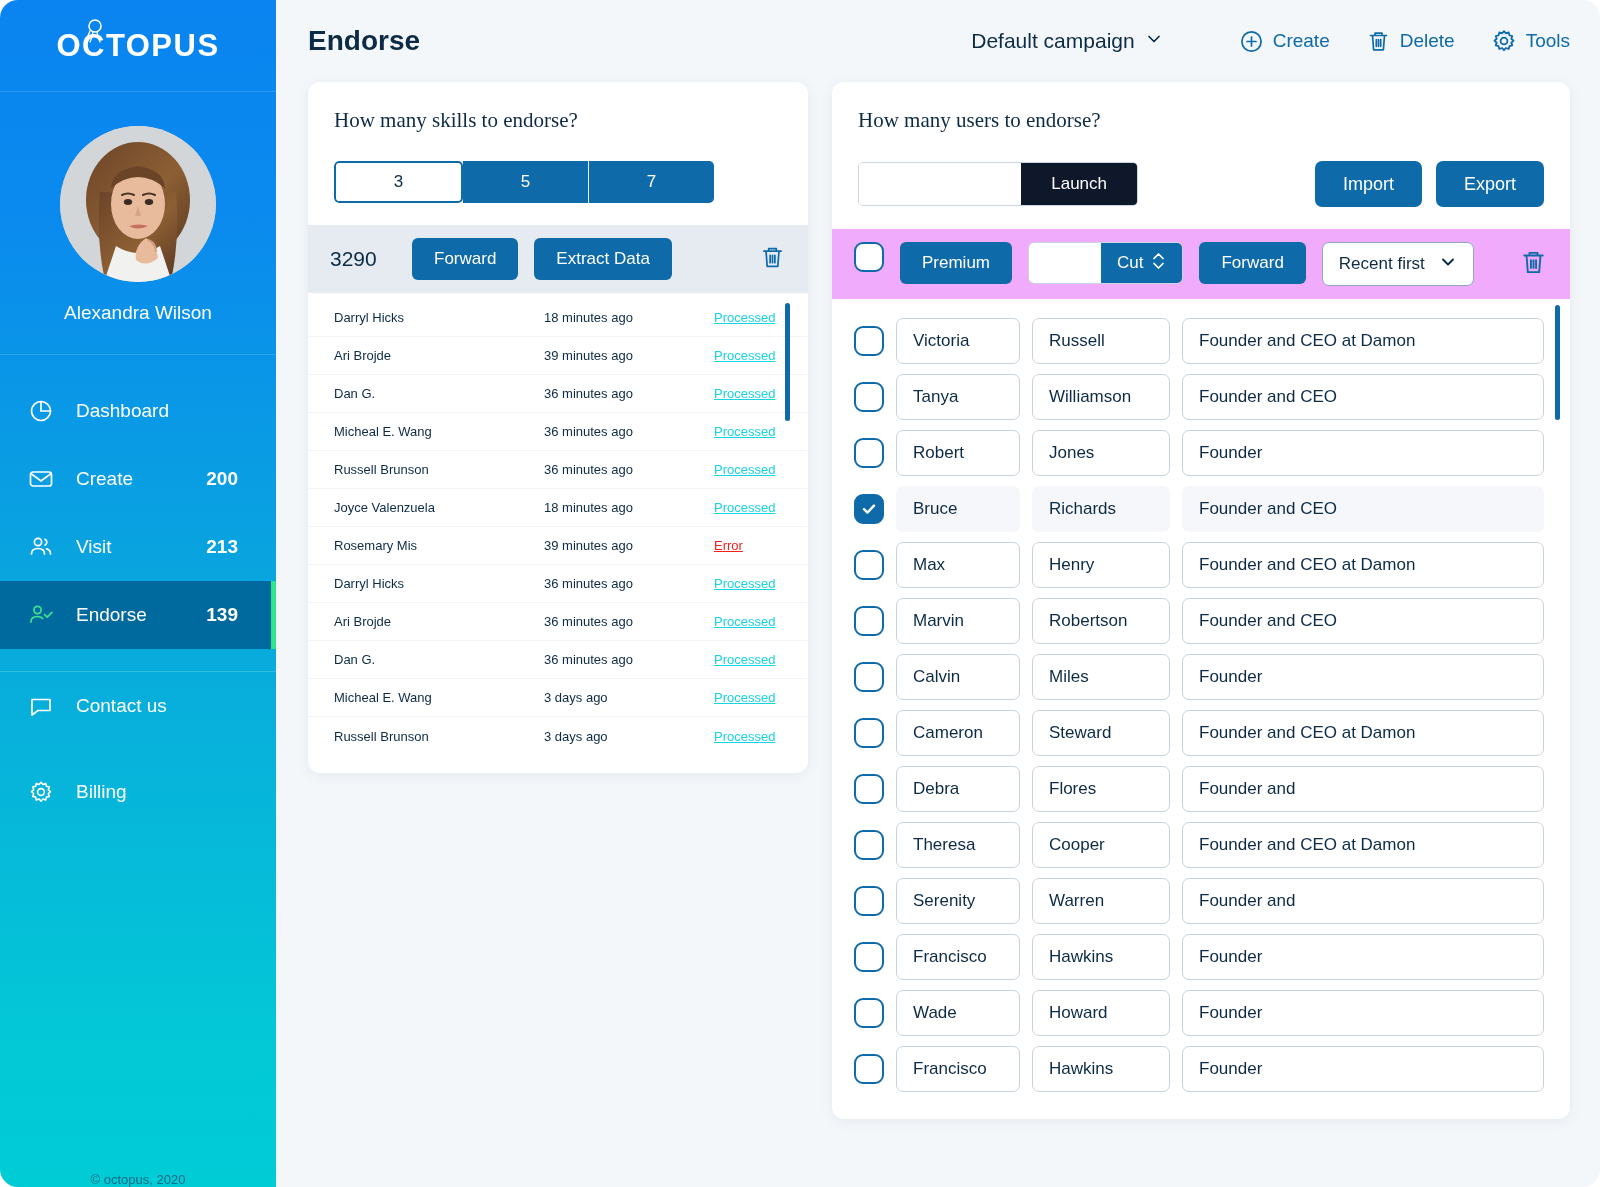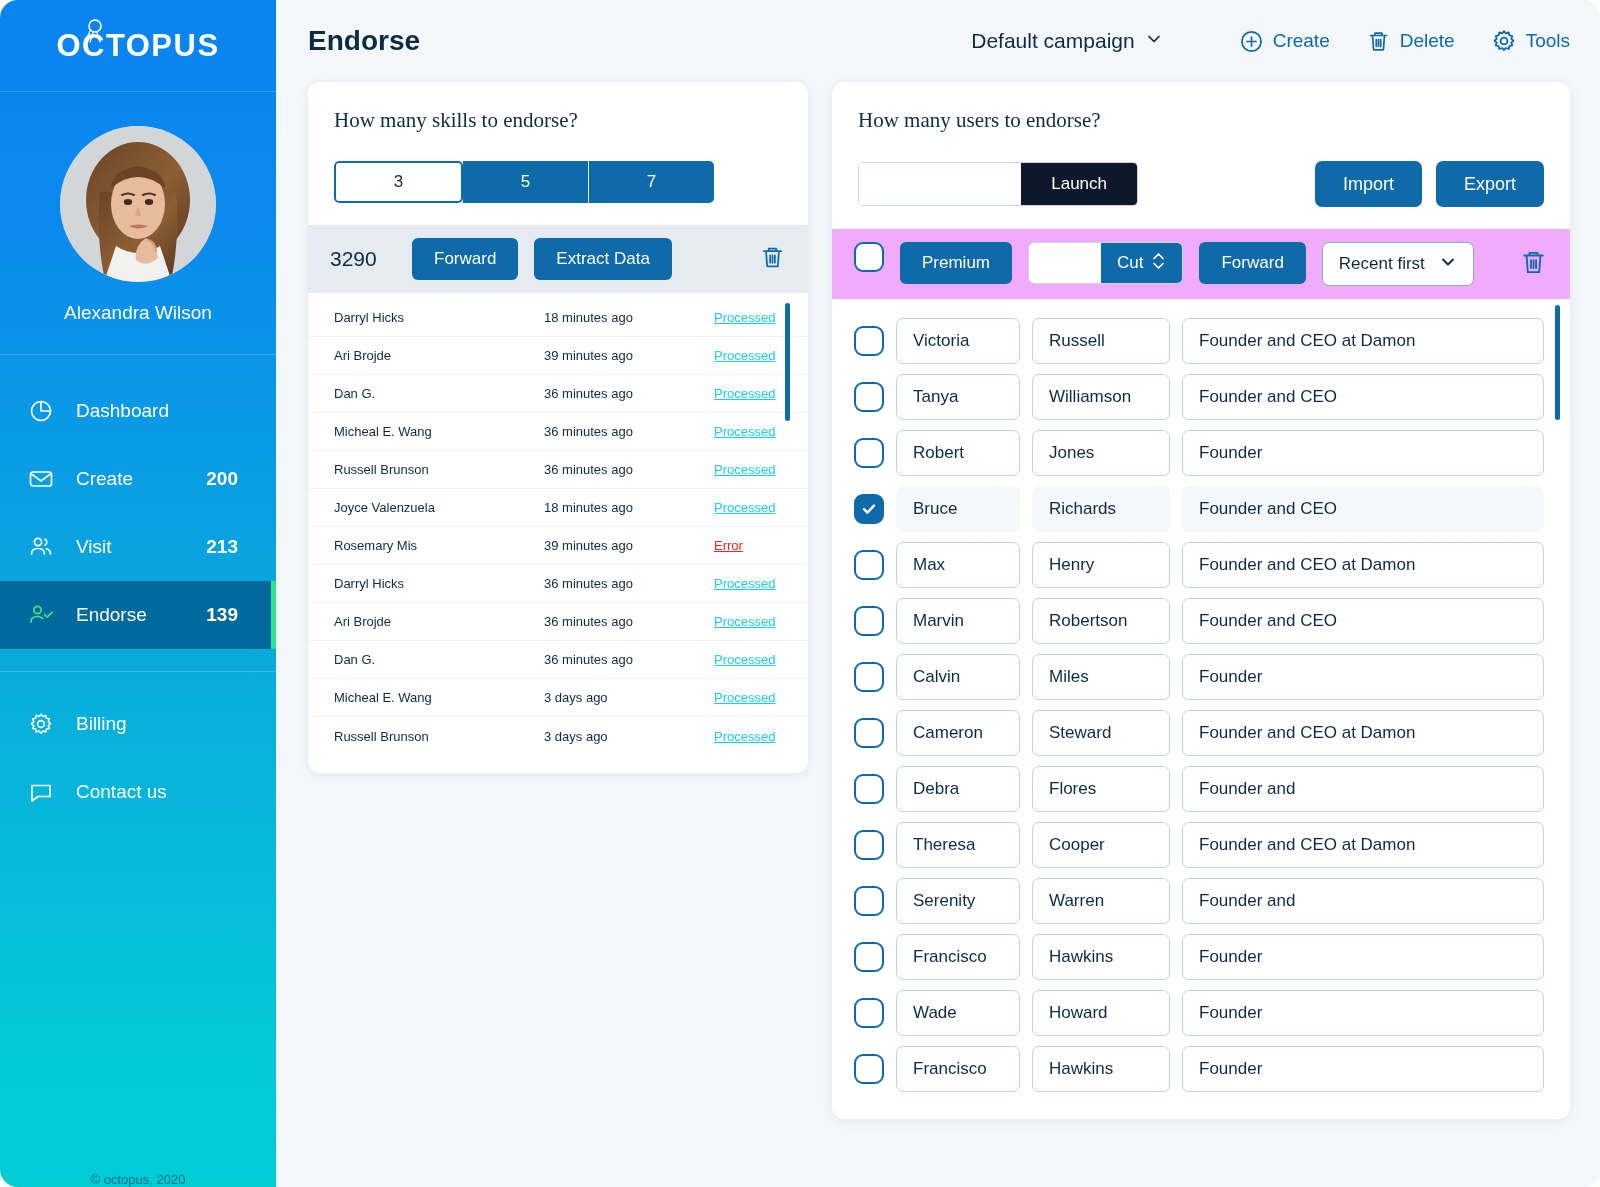--- a/index.html
+++ b/index.html
@@ -483,37 +483,37 @@
               <path d="M3 20 q0 -5.5 6.5 -5.5 q3.4 0 5.1 1.8" stroke-linecap="round"></path>
             <path d="M16.5 12.5 L19.2 15.2 L24 10.4" stroke-linecap="round" stroke-linejoin="round"></path>
           </svg>
         </span>
         <span class="nlabel">Endorse</span>
         <span class="ncount">139</span>
       </div>
 
       <div class="nav-group-divider"></div>
 
+      <div class="nav-item">
+        <span class="nico">
+          <svg width="26" height="26" viewBox="0 0 26 26" fill="none" stroke="currentColor" stroke-width="1.7">
+            <path d="M4 6.5 h18 v11 h-12 l-6 4.5 z" stroke-linejoin="round"></path>
+          </svg>
+        </span>
+        <span class="nlabel">Contact us</span>
+      </div>
+
       <div class="nav-item" style="margin-top:18px;">
         <span class="nico">
           <svg width="26" height="26" viewBox="0 0 26 26" fill="none" stroke="currentColor" stroke-width="1.6">
             <circle cx="13" cy="13" r="3.4"></circle>
             <path d="M13 3.2 l1.9 2.2 2.8 -1 .7 2.9 2.9 .7 -1 2.8 2.2 1.9 -2.2 1.9 1 2.8 -2.9 .7 -.7 2.9 -2.8 -1 -1.9 2.2 -1.9 -2.2 -2.8 1 -.7 -2.9 -2.9 -.7 1 -2.8 -2.2 -1.9 2.2 -1.9 -1 -2.8 2.9 -.7 .7 -2.9 2.8 1 z" stroke-linejoin="round"></path>
           </svg>
         </span>
         <span class="nlabel">Billing</span>
-      </div>
-
-      <div class="nav-item">
-        <span class="nico">
-          <svg width="26" height="26" viewBox="0 0 26 26" fill="none" stroke="currentColor" stroke-width="1.7">
-            <path d="M4 6.5 h18 v11 h-12 l-6 4.5 z" stroke-linejoin="round"></path>
-          </svg>
-        </span>
-        <span class="nlabel">Contact us</span>
       </div>
 
     </nav>
 
     <div class="footer-copy">© octopus, 2020</div>
   </aside>
 
   <section class="main">
 
     <header class="topbar">

